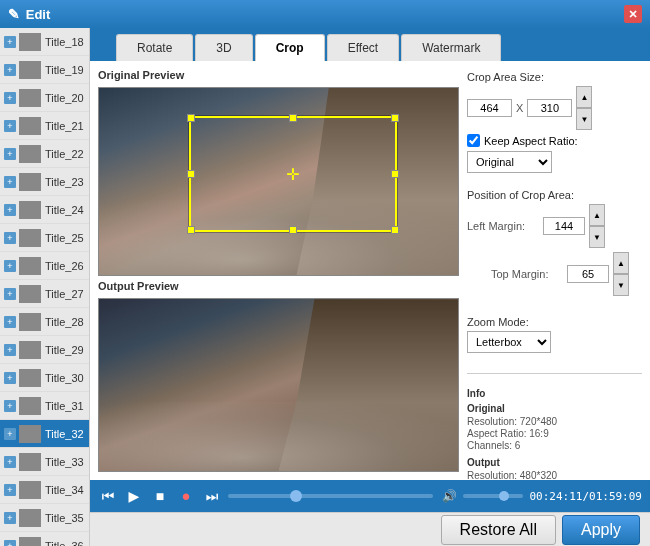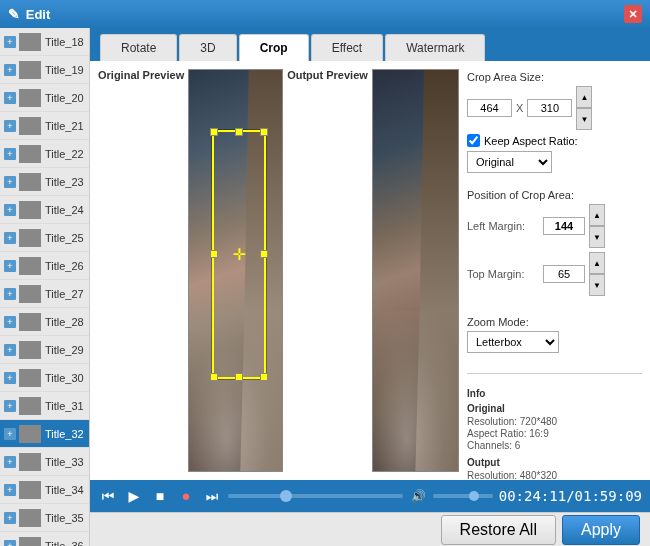--- a/index.html
+++ b/index.html
@@ -109,21 +109,21 @@
     .content-area {
       flex: 1;
       display: flex;
       flex-direction: column;
     }
 
     
     .tabs {
       display: flex;
       background: #2176b8;
-      padding: 6px 10px 0 10px;
+      padding: 6px 10px 0 26px;
       gap: 2px;
     }
     .tab {
       padding: 6px 20px;
       background: #e8e8e8;
       color: #333;
       cursor: pointer;
       font-size: 12px;
       border-radius: 3px 3px 0 0;
       border: 1px solid #ccc;
@@ -142,20 +142,21 @@
       display: flex;
       padding: 8px;
       gap: 8px;
       overflow: hidden;
     }
 
     
     .preview-area {
       flex: 1;
       display: flex;
+      flex-direction: column;
       gap: 4px;
     }
 
     .preview-label {
       font-size: 11px;
       color: #333;
       font-weight: bold;
       margin-bottom: 2px;
     }
 
@@ -365,21 +366,21 @@
       background: #88bbee;
       border-radius: 50%;
       position: absolute;
       top: -3px;
       left: 60%;
       cursor: pointer;
     }
 
     .time-display {
       color: white;
-      font-size: 14px;
+      font-size: 11px;
       font-family: monospace;
     }
 
     
     .bottom-bar {
       background: #e8e8e8;
       height: 34px;
       display: flex;
       align-items: center;
       justify-content: flex-end;
@@ -621,40 +622,40 @@
               <option>Original</option>
             </select>
           </div>
         </div>
 
         <div class="control-group">
           <div class="control-label">Position of Crop Area:</div>
 
           <div class="control-row">
             <span style="color:#555; min-width: 72px;">Left Margin:</span>
-            <input type="text" class="number-input" style="width: 42px; font-weight: bold;" value="144">
+            <input type="text" class="number-input" style="width: 42px;" value="144">
             <div style="display: flex; flex-direction: column;">
               <div class="spin-btn">▲</div>
               <div class="spin-btn">▼</div>
             </div>
           </div>
 
           <div class="control-row">
-            <span style="color:#555; min-width: 72px;">Top Margin:</span>
+            <span style="color:#555; min-width: 72px; margin-left: 24px;">Top Margin:</span>
             <input type="text" class="number-input" style="width: 42px;" value="65">
             <div style="display: flex; flex-direction: column;">
               <div class="spin-btn">▲</div>
               <div class="spin-btn">▼</div>
             </div>
           </div>
         </div>
 
         <div class="control-group">
           <div class="control-label">Zoom Mode:</div>
-          <select class="select-input" style="width: 92px;">
+          <select class="select-input" style="width: 84px;">
             <option>Letterbox</option>
           </select>
         </div>
 
         <hr class="divider">
 
         <div class="info-section">
           <div class="info-title">Info</div>
           <div class="info-title" style="margin-top: 4px;">Original</div>
           <div class="info-row">Resolution: 720*480</div>

